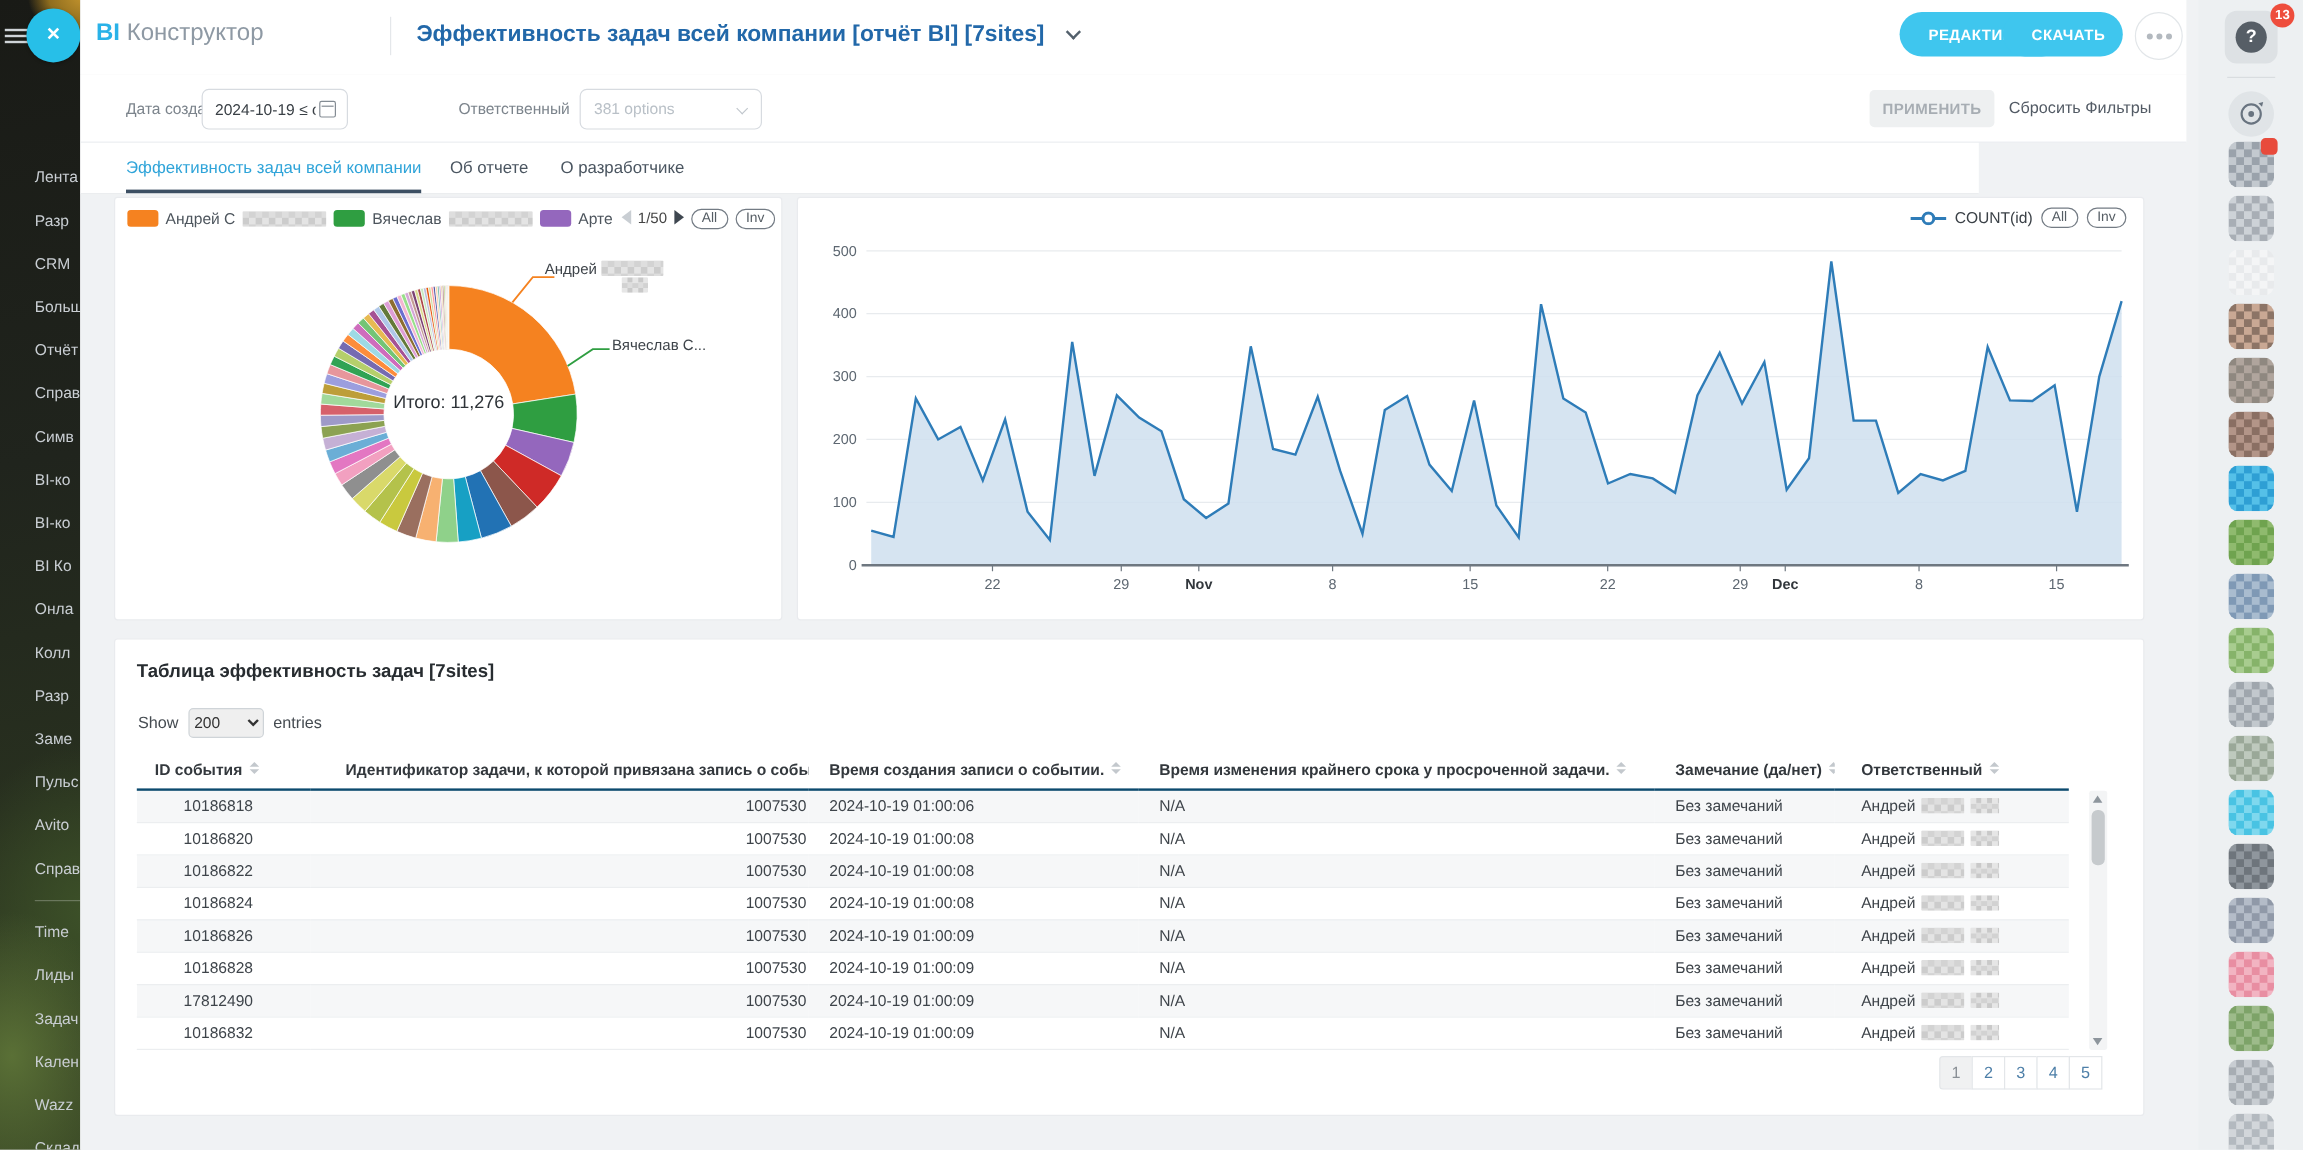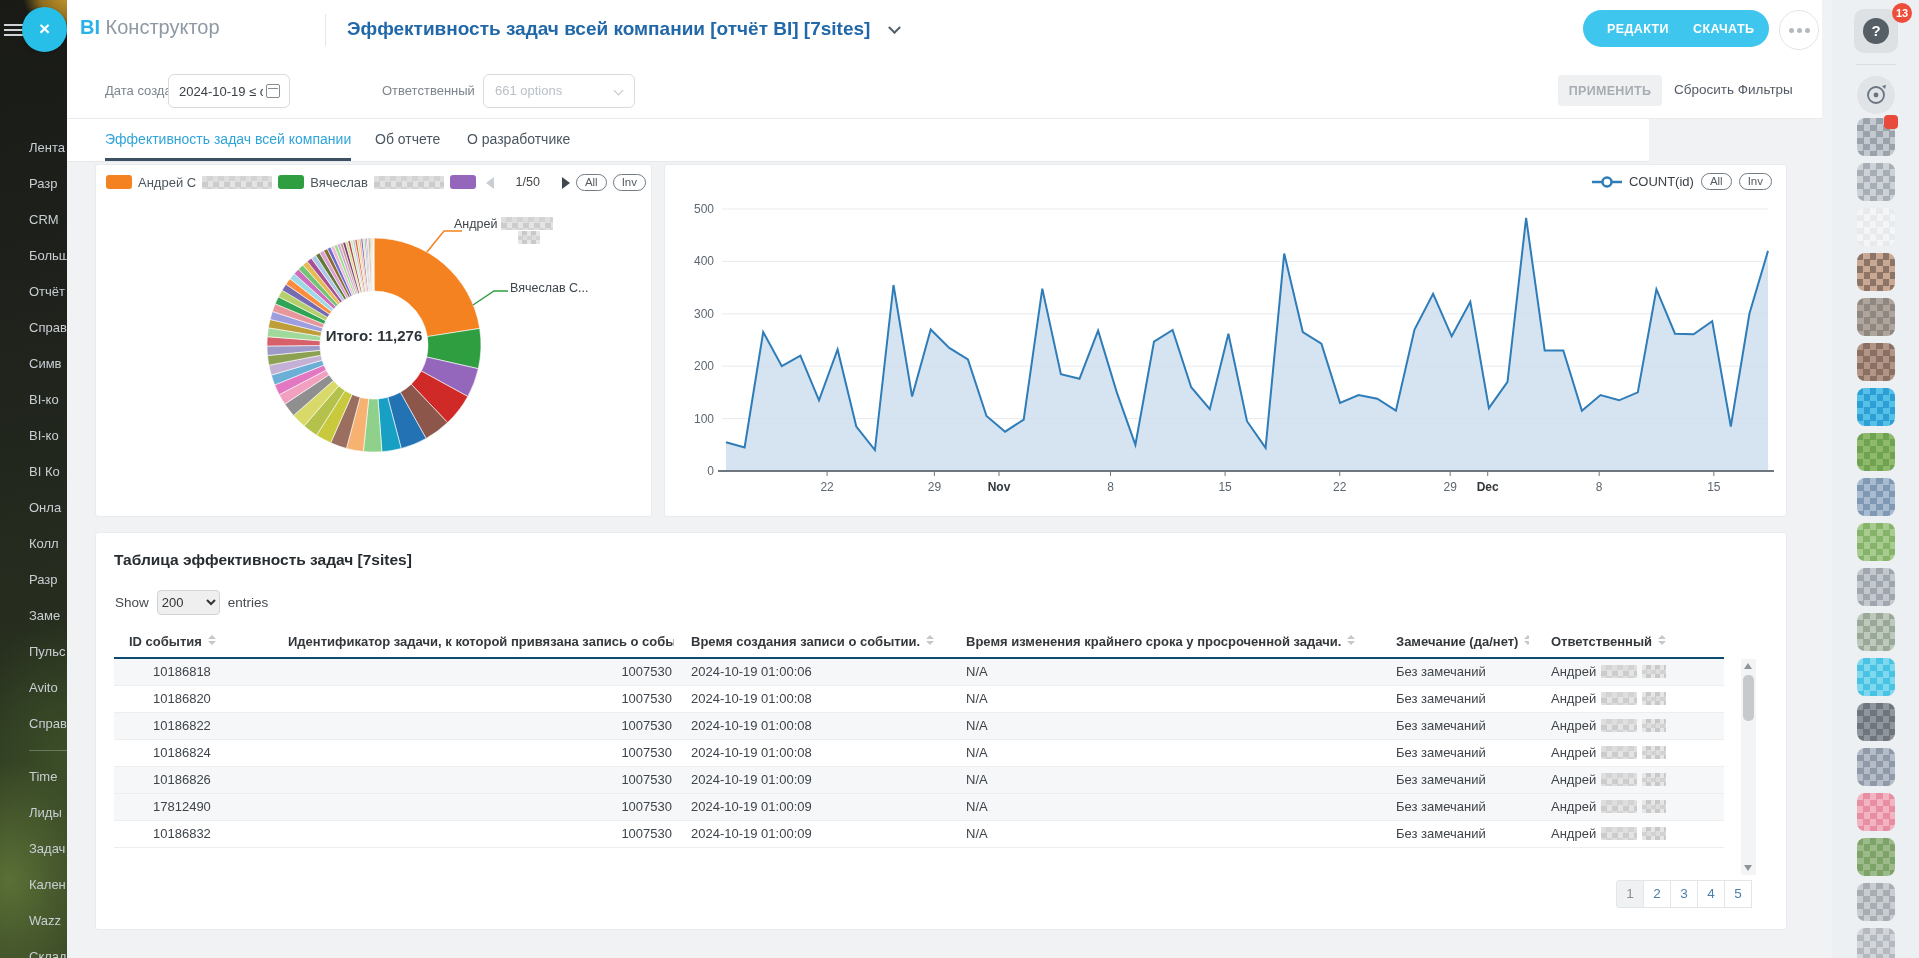--- a/index.html
+++ b/index.html
@@ -78,27 +78,27 @@
   .card-donut { left:28px; top:2px; width:557px; height:353px; }
   .card-line { left:597px; top:2px; width:1123px; height:353px; }
   .card-table { left:28px; top:370px; width:1692px; height:398px; }
 
   
   .d-legend { position:absolute; left:10px; top:6px; width:540px; height:22px; display:flex; align-items:center; gap:6px; overflow:hidden; }
   .d-leg-item { display:flex; align-items:center; gap:6px; white-space:nowrap; }
   .d-leg-item:nth-child(3) { max-width:78px; overflow:hidden; }
   .swatch { width:26px; height:14px; border-radius:3px; flex:none; }
   .leg-txt { font-size:13px; color:#4d555d; }
-  .pager { display:flex; align-items:flex-end; gap:22px; margin-left:2px; white-space:nowrap; }
+  .pager { display:flex; align-items:flex-start; gap:6px; margin-left:2px; white-space:nowrap; }
   .arr-l { width:0; height:0; border-top:6px solid transparent; border-bottom:6px solid transparent; border-right:8px solid #c9ced3; cursor:pointer; }
   .arr-r { width:0; height:0; border-top:6px solid transparent; border-bottom:6px solid transparent; border-left:8px solid #3f4750; cursor:pointer; }
   .pager-txt { font-size:12.5px; color:#444; }
   .pill { border:1px solid #737b84; border-radius:999px; background:#fff; font-size:11.5px; color:#555d64;
           padding:1px 8px 2px; cursor:pointer; font-family:"Liberation Sans", sans-serif; }
-  .d-center { position:absolute; left:178px; top:162px; width:200px; text-align:center; font-size:15px; font-weight:bold; color:#2e3338; }
+  .d-center { position:absolute; left:178px; top:162px; width:200px; text-align:center; font-size:15px; font-weight:normal; color:#2e3338; }
   .callout { position:absolute; font-size:12.5px; color:#3e444a; white-space:nowrap; }
   .co1 { left:358px; top:52px; } .co2 { left:414px; top:116px; }
 
   
   .pix { display:inline-block; height:13px; vertical-align:-2px; border-radius:1px;
     background-image:conic-gradient(#d3d3d3 25%, #e4e4e4 0 50%, #cccccc 0 75%, #dedede 0);
     background-size:11px 11px; }
   .pix2 { background-image:conic-gradient(#c9c9c9 25%, #dddddd 0 50%, #d2d2d2 0 75%, #e6e6e6 0); background-size:9px 9px; }
 
   
@@ -200,21 +200,21 @@
     <button class="btn-cyan btn-download">СКАЧАТЬ</button>
     <button class="btn-more"><i></i><i></i><i></i></button>
   </div>
 
   <div class="filterbar">
     <span class="f-label f-date-label">Дата создания</span>
     <input class="f-input" value="2024-10-19 ≤ с..." style="">
     <span class="cal-icon"></span>
     <span class="f-label f-resp-label">Ответственный</span>
     <div class="f-select">
-      <span>661 options</span>
+      <span>381 options</span>
       <span class="sel-caret"></span>
     </div>
     <button class="btn-apply">ПРИМЕНИТЬ</button>
     <span class="btn-reset">Сбросить Фильтры</span>
   </div>
 
   <div class="tabsbar">
     <div class="tab tab1 active">Эффективность задач всей компании</div>
     <div class="tab tab2">Об отчете</div>
     <div class="tab tab3">О разработчике</div>
@@ -431,20 +431,28 @@
               <td style="padding-left: 22px;">Андрей<span class="pix" style="width: 36px; margin-left: 5px;"></span><span class="pix pix2" style="width: 24px; margin-left: 5px;"></span></td>
             </tr>
             <tr class="odd">
               <td style="padding-left: 39px;">10186826</td>
               <td style="text-align: right; padding-right: 2px;">1007530</td>
               <td style="padding-left: 17px;">2024-10-19 01:00:09</td>
               <td style="padding-left: 17px;">N/A</td>
               <td style="padding-left: 17px;">Без замечаний</td>
               <td style="padding-left: 22px;">Андрей<span class="pix" style="width: 36px; margin-left: 5px;"></span><span class="pix pix2" style="width: 24px; margin-left: 5px;"></span></td>
             </tr>
+            <tr>
+              <td style="padding-left: 39px;">10186828</td>
+              <td style="text-align: right; padding-right: 2px;">1007530</td>
+              <td style="padding-left: 17px;">2024-10-19 01:00:09</td>
+              <td style="padding-left: 17px;">N/A</td>
+              <td style="padding-left: 17px;">Без замечаний</td>
+              <td style="padding-left: 22px;">Андрей<span class="pix" style="width: 36px; margin-left: 5px;"></span><span class="pix pix2" style="width: 24px; margin-left: 5px;"></span></td>
+            </tr>
             <tr class="odd">
               <td style="padding-left: 39px;">17812490</td>
               <td style="text-align: right; padding-right: 2px;">1007530</td>
               <td style="padding-left: 17px;">2024-10-19 01:00:09</td>
               <td style="padding-left: 17px;">N/A</td>
               <td style="padding-left: 17px;">Без замечаний</td>
               <td style="padding-left: 22px;">Андрей<span class="pix" style="width: 36px; margin-left: 5px;"></span><span class="pix pix2" style="width: 24px; margin-left: 5px;"></span></td>
             </tr>
             <tr>
               <td style="padding-left: 39px;">10186832</td>

